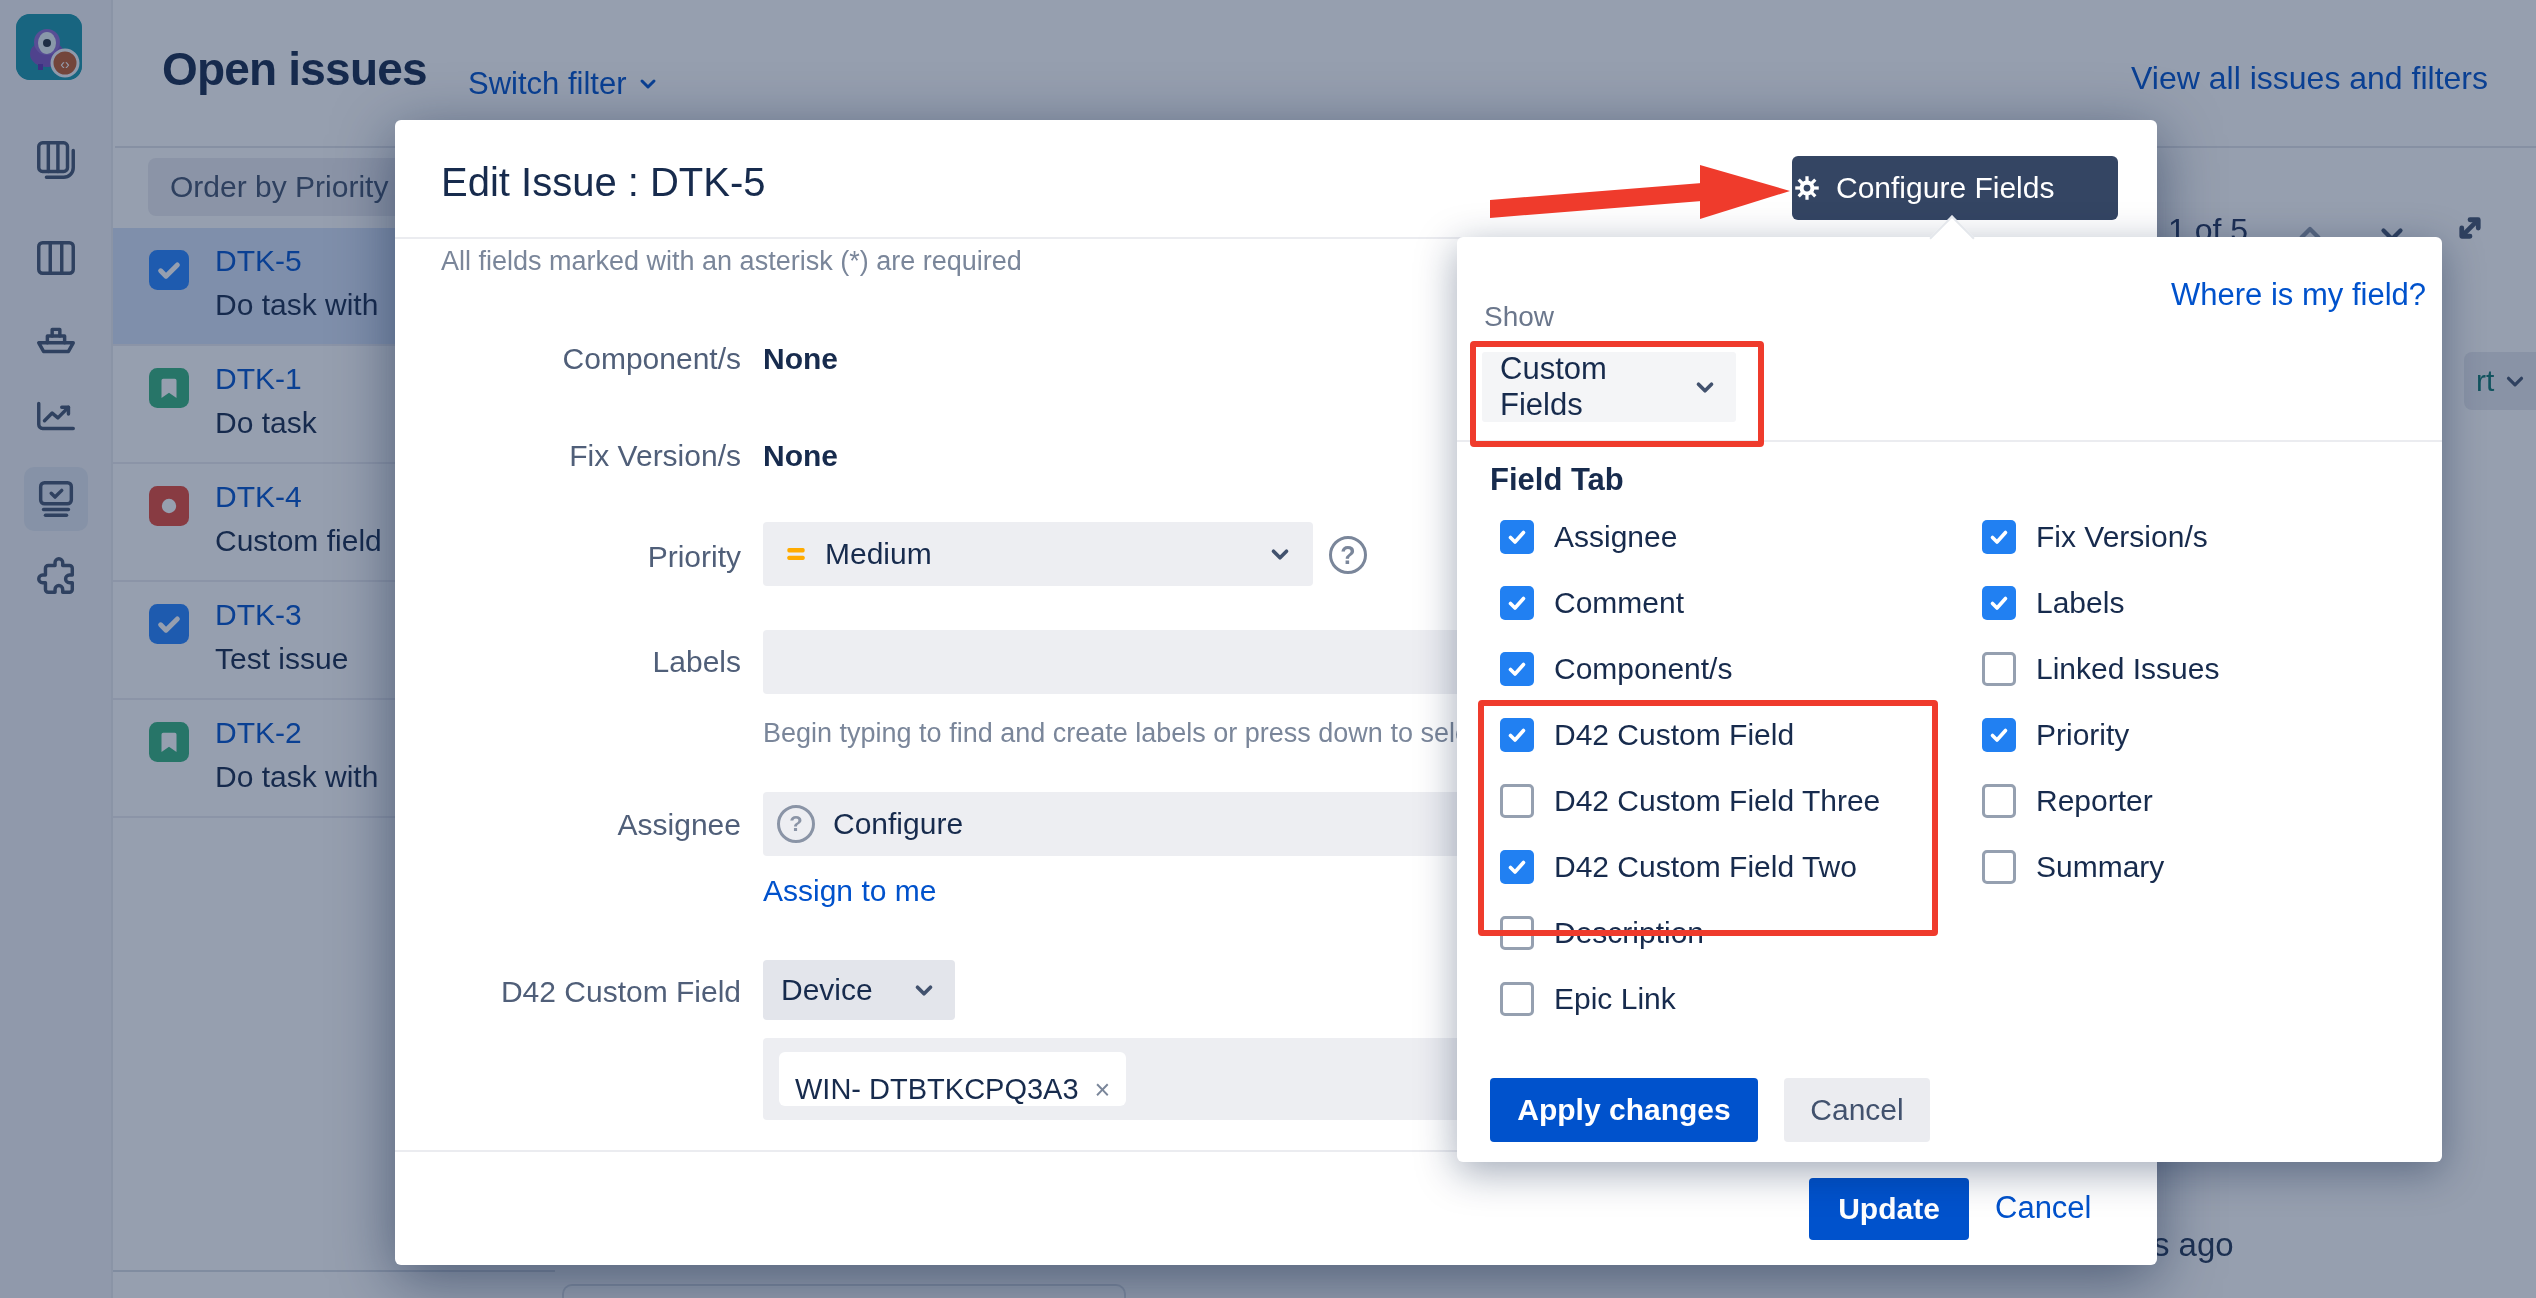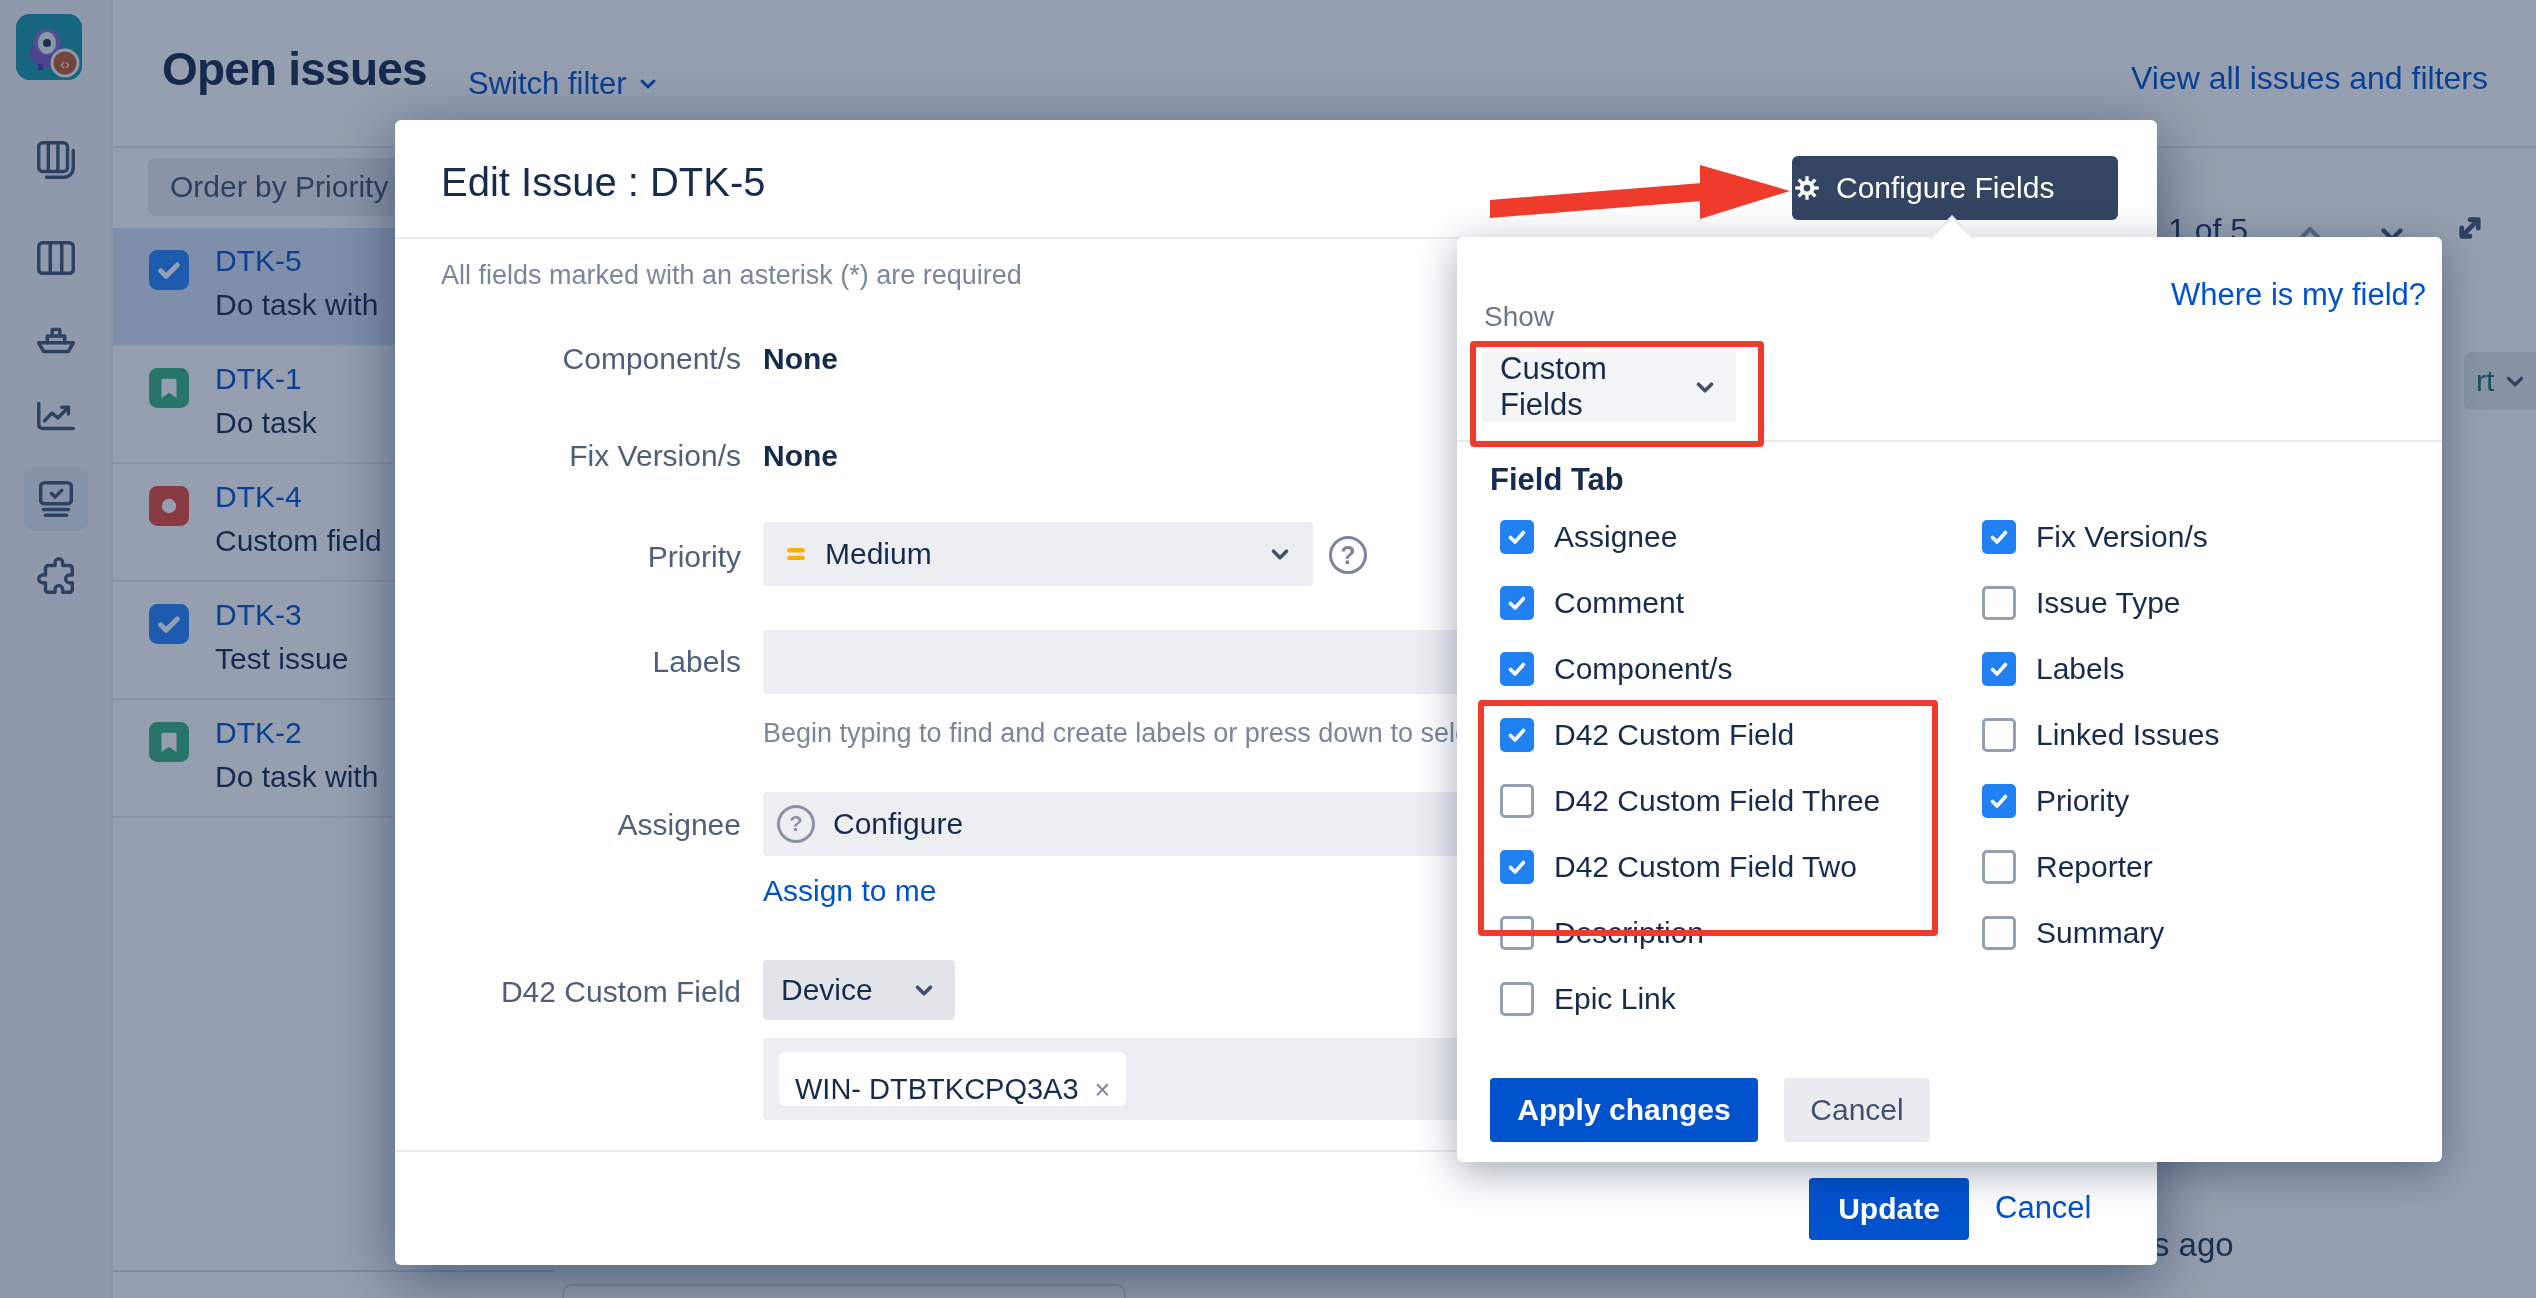--- a/index.html
+++ b/index.html
@@ -40,21 +40,21 @@
 
   
   #blanket{left:0;top:0;right:0;bottom:0;background:rgba(23,43,77,0.45);z-index:10;}
 
   
   #modal{left:395px;top:120px;width:1762px;height:1145px;background:#fff;border-radius:6px;box-shadow:0 14px 60px rgba(9,30,66,0.5);z-index:20;}
   #modal *{box-sizing:border-box;}
   #modal-title{left:46px;top:40px;font-size:40px;font-weight:400;color:#172B4D;}
   #configure-btn{left:1397px;top:36px;width:326px;height:64px;background:#344563;border-radius:6px;color:#fff;font-size:30px;display:flex;align-items:center;justify-content:flex-start;gap:14px;}
   #modal-hdr-divider{left:0;top:117px;width:100%;height:2px;background:#EBECF0;}
-  #required-note{left:46px;top:126px;font-size:27px;color:#7A869A;margin-top:14px;}
+  #required-note{left:46px;top:126px;font-size:27px;color:#7A869A;}
   .f-label{position:absolute;left:40px;width:306px;text-align:right;font-size:30px;color:#505F79;}
   .f-value{position:absolute;left:368px;font-size:30px;font-weight:700;color:#172B4D;}
   .grey-field{position:absolute;background:#EDEEF2;border-radius:4px;}
   #priority-select{left:368px;top:402px;width:550px;height:64px;display:flex;align-items:center;padding:16px 20px;font-size:30px;color:#172B4D;gap:16px;}
   #priority-select .spacer{margin-left:auto;}
   #priority-help{left:934px;top:416px;width:38px;height:38px;border:3px solid #7A869A;border-radius:50%;color:#7A869A;font-size:25px;font-weight:700;display:flex;align-items:center;justify-content:center;}
   #labels-input{left:368px;top:510px;width:1120px;height:64px;}
   #labels-help{left:368px;top:598px;font-size:27px;color:#7A869A;white-space:nowrap;}
   #assignee-field{left:368px;top:672px;width:1120px;height:64px;display:flex;align-items:center;padding:0 14px;gap:18px;font-size:30px;color:#172B4D;}
   .avatar-q{width:38px;height:38px;border:3px solid #8A94A6;border-radius:50%;color:#8A94A6;font-size:22px;font-weight:700;display:flex;align-items:center;justify-content:center;flex:none;}
@@ -391,24 +391,20 @@
     <div class="cb-col" id="cb-right">
         <div class="cb-row">
           <span class="cb checked">
             <svg viewBox="0 0 24 24">
               <polyline points="5.5,12.5 10,17 18.5,7.5"></polyline>
             </svg>
           </span>
           <span class="cb-label">Fix Version/s</span>
         </div>
         <div class="cb-row">
-          <span class="cb un"></span>
-          <span class="cb-label">Issue Type</span>
-        </div>
-        <div class="cb-row">
           <span class="cb checked">
             <svg viewBox="0 0 24 24">
               <polyline points="5.5,12.5 10,17 18.5,7.5"></polyline>
             </svg>
           </span>
           <span class="cb-label">Labels</span>
         </div>
         <div class="cb-row">
           <span class="cb un"></span>
           <span class="cb-label">Linked Issues</span>

